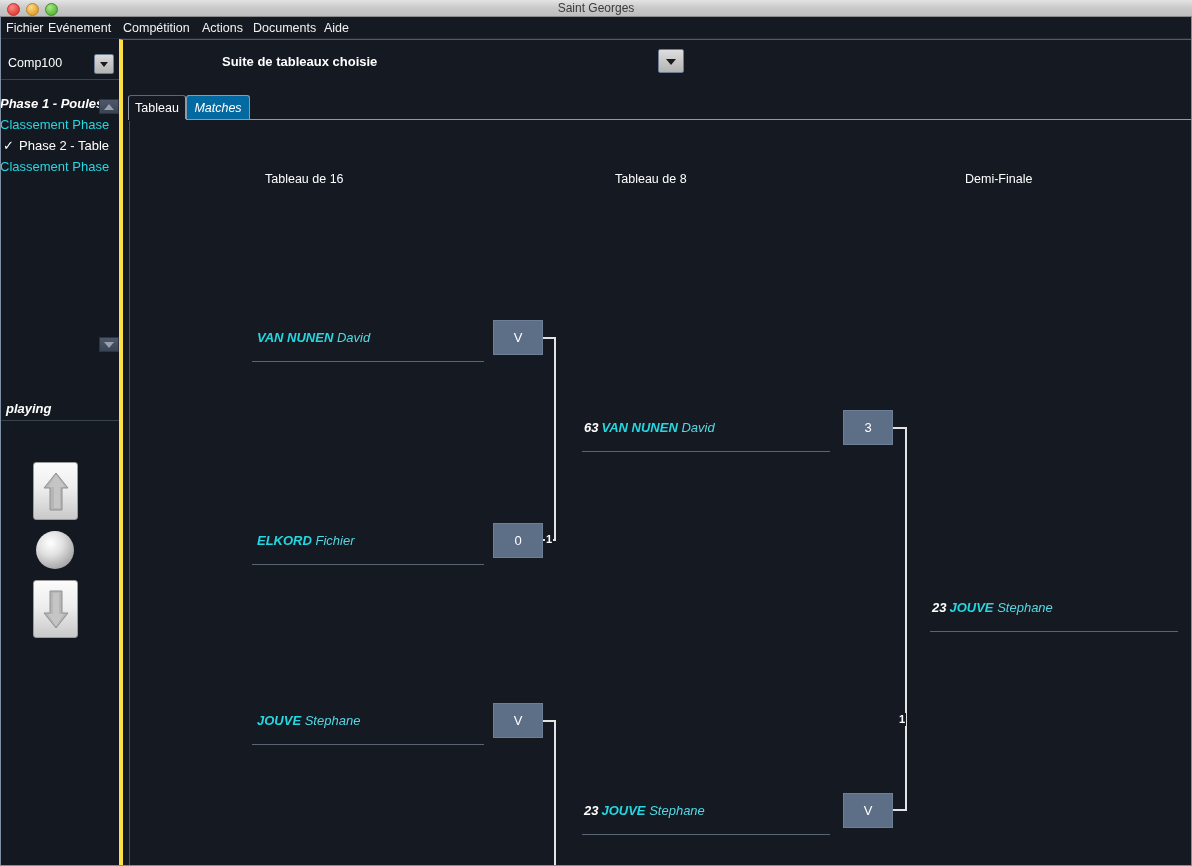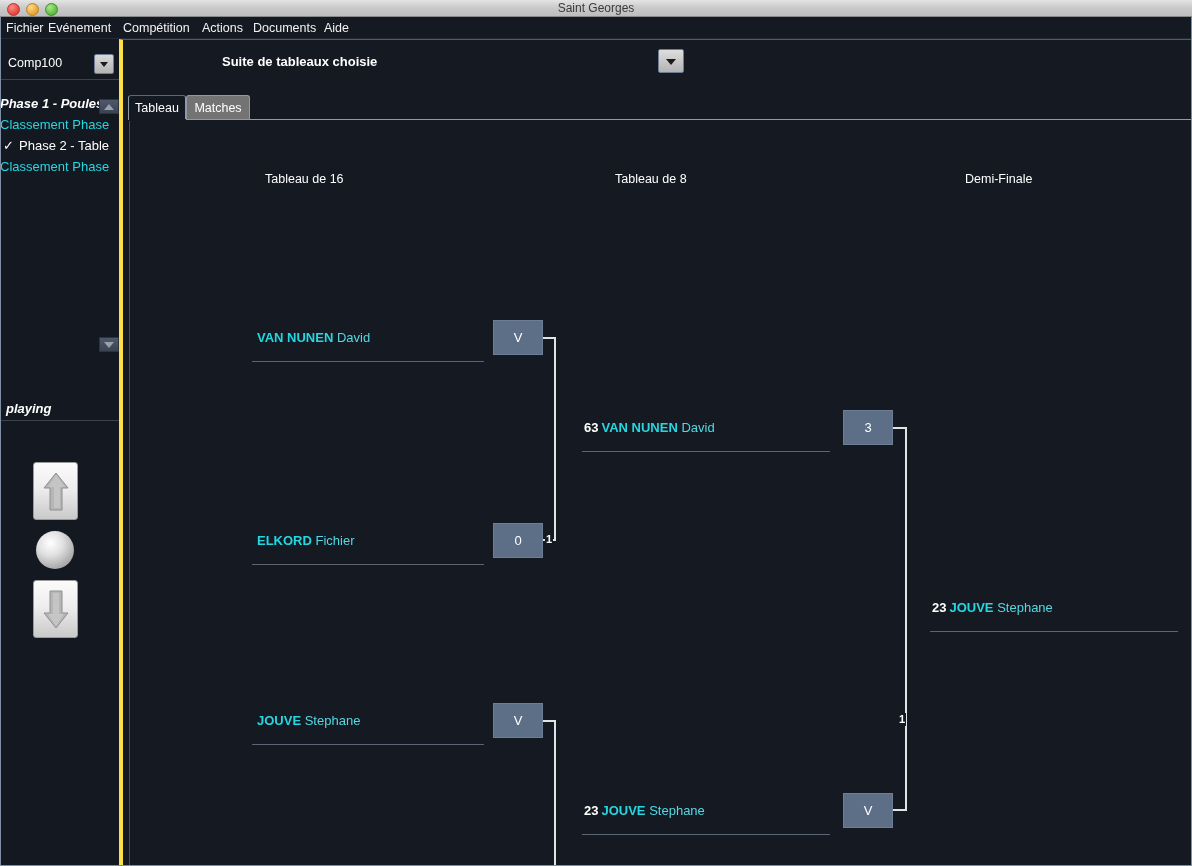--- a/index.html
+++ b/index.html
@@ -260,21 +260,22 @@
     border-top: 1px solid #8e9aa8;
     border-left: 1px solid #8e9aa8;
     border-right: 1px solid #8e9aa8;
     border-radius: 3px 3px 0 0;
   }
   .tab.active {
     background: #141922;
     border-top-color: #5c6877;
   }
   .tab.inactive {
-    background: #737373;
+    background: #0369a1;
+    font-style: italic;
   }
   .tab-underline {
     position: absolute;
     left: 5px; top: 79px;
     width: 1063px; height: 1px;
     background: #8e9aa8;
   }
   .tab-underline.covered {
     position: absolute;
     left: 6px; top: 79px;
@@ -297,20 +298,21 @@
     font-size: 12.5px;
     font-weight: normal;
     color: #ffffff;
     white-space: nowrap;
   }
 
   
   .entry {
     position: absolute;
     height: 34px;
+    font-style: italic;
   }
   .entry-text {
     position: absolute;
     left: 2px; top: 0;
     font-size: 13px;
     white-space: nowrap;
     line-height: 20px;
   }
   .rank { color: #ffffff; font-weight: bold; margin-right: 3px; }
   .lastname { color: #25d7e0; font-weight: bold; }

